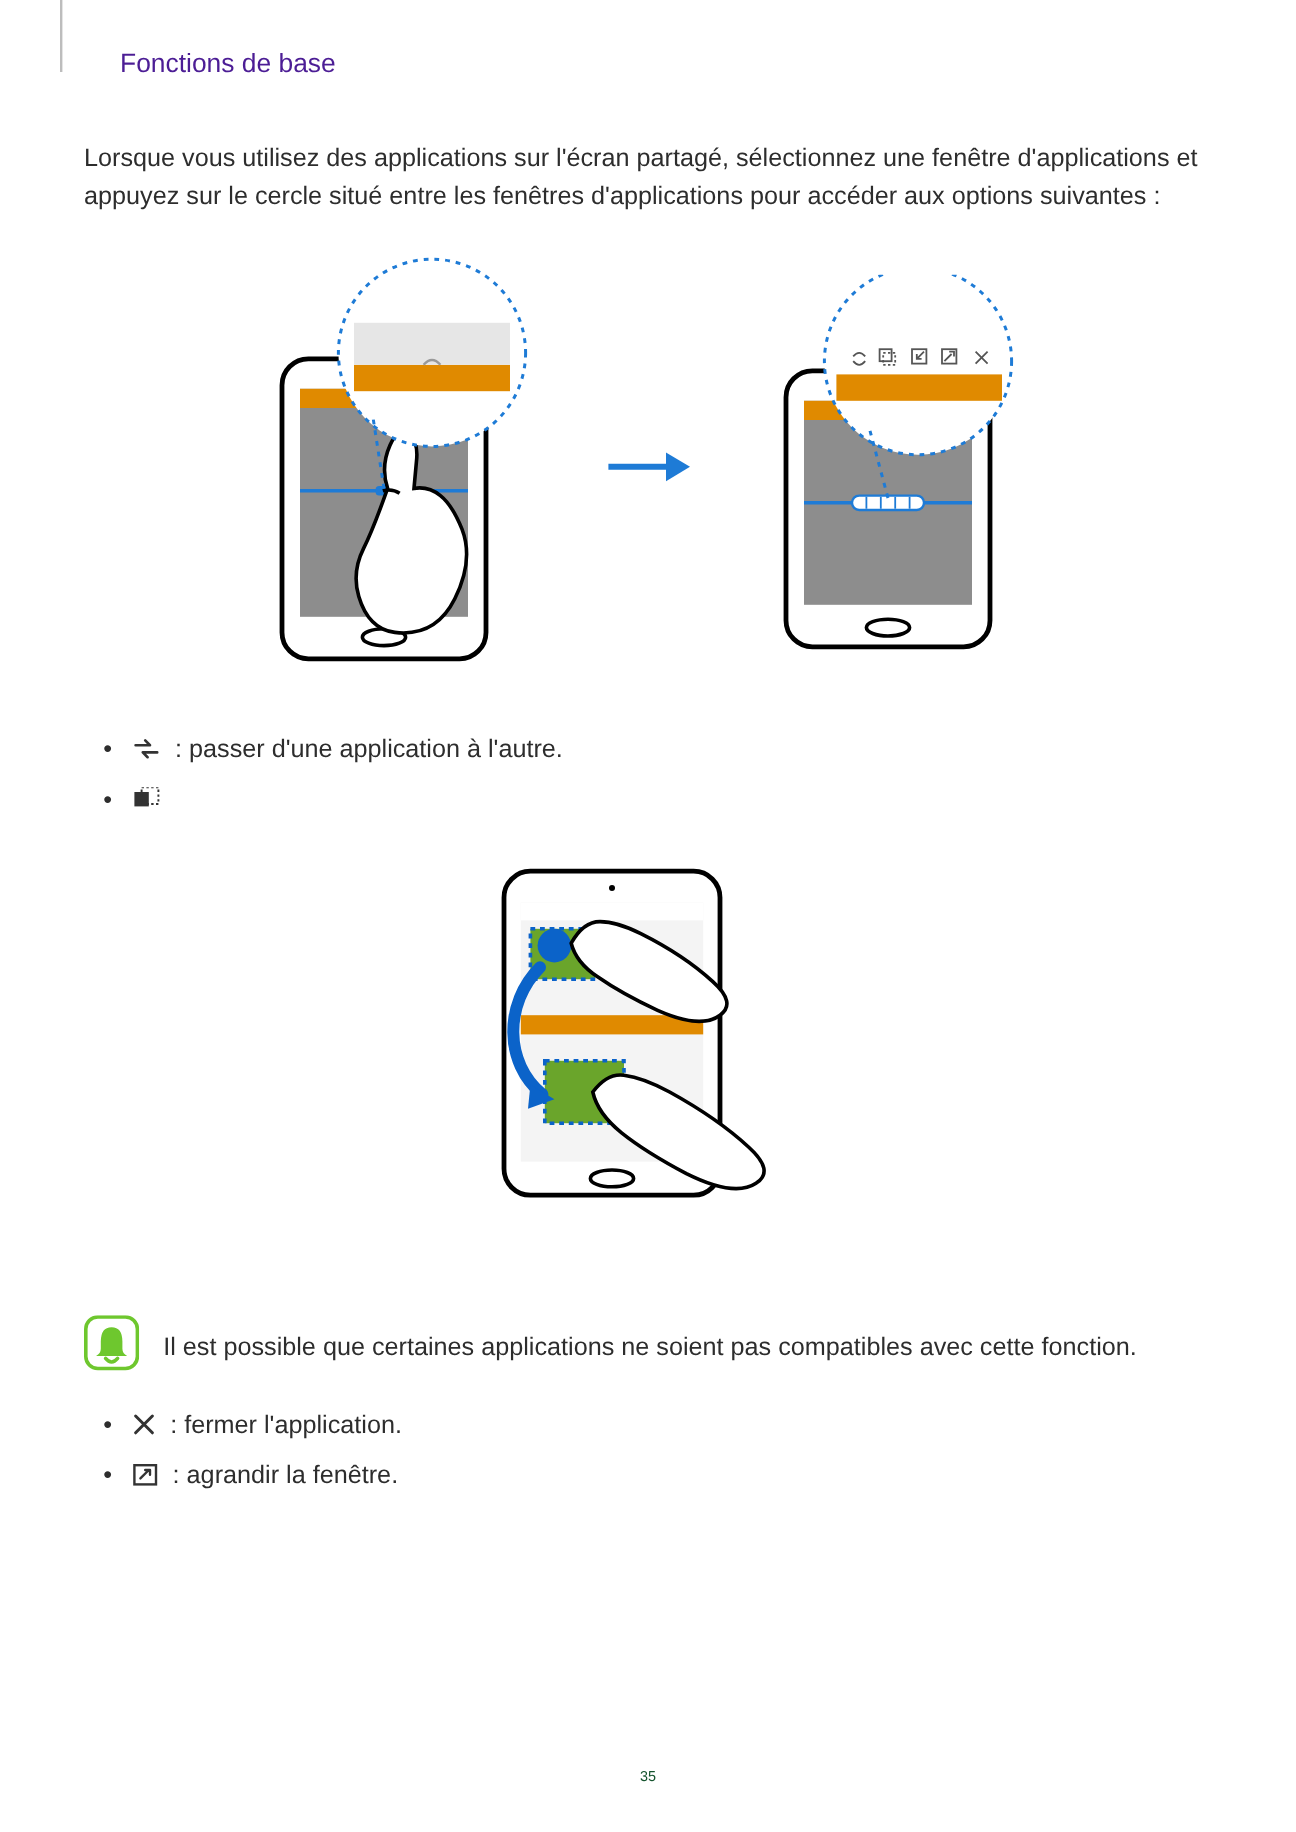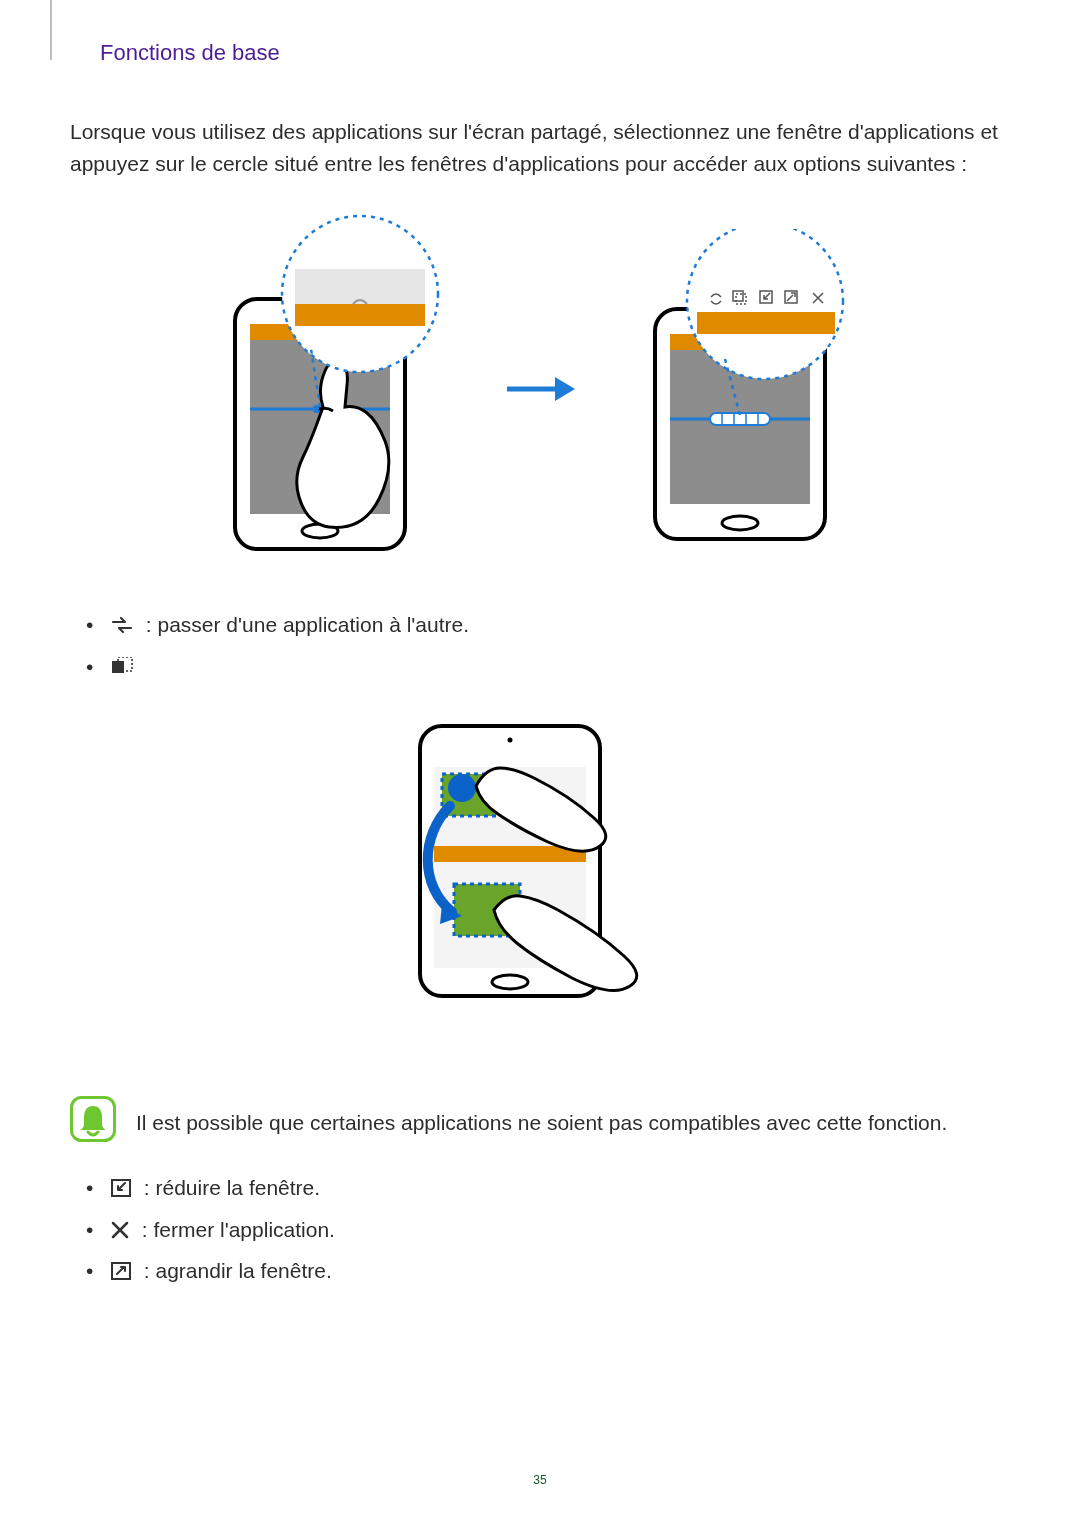--- a/index.html
+++ b/index.html
@@ -252,28 +252,20 @@
         <path d="M23 10 q-9 0 -9 12 v6 q0 4 -4 6 h26 q-4 -2 -4 -6 v-6 q0 -12 -9 -12 z" fill="#6ec72e"></path>
         <path d="M18 36 q5 6 10 0" fill="none" stroke="#6ec72e" stroke-width="3" stroke-linecap="round"></path>
       </svg>
     </span>
     <div class="note-text">Il est possible que certaines applications ne soient pas compatibles avec cette fonction.</div>
   </div>
 
   <ul class="icon-list">
     <li>
       <span class="inline-icon">
-        <svg width="22" height="20" viewBox="0 0 22 20">
-          <rect x="2" y="2" width="18" height="16" fill="none" stroke="#333" stroke-width="2"></rect>
-          <path d="M15 5 l-7 7 M8 8 v4 h4" fill="none" stroke="#333" stroke-width="2" stroke-linecap="round" stroke-linejoin="round"></path>
-        </svg>
-      </span><span> : réduire la fenêtre.</span>
-    </li>
-    <li>
-      <span class="inline-icon">
         <svg width="20" height="20" viewBox="0 0 20 20">
           <path d="M3 3 L17 17 M17 3 L3 17" stroke="#333" stroke-width="2.5" stroke-linecap="round"></path>
         </svg>
       </span><span> : fermer l'application.</span>
     </li>
     <li>
       <span class="inline-icon">
         <svg width="22" height="20" viewBox="0 0 22 20">
           <rect x="2" y="2" width="18" height="16" fill="none" stroke="#333" stroke-width="2"></rect>
           <path d="M7 13 l7 -7 M11 6 h4 v4" fill="none" stroke="#333" stroke-width="2" stroke-linecap="round" stroke-linejoin="round"></path>

